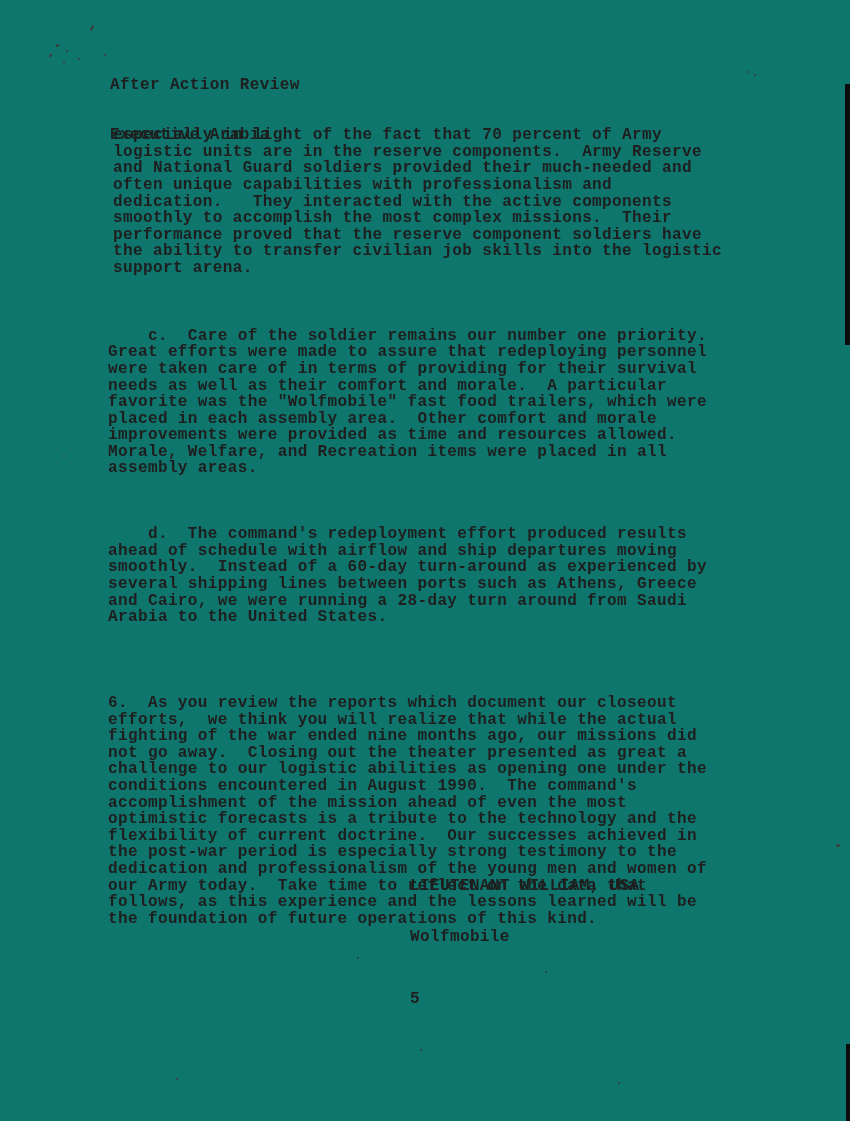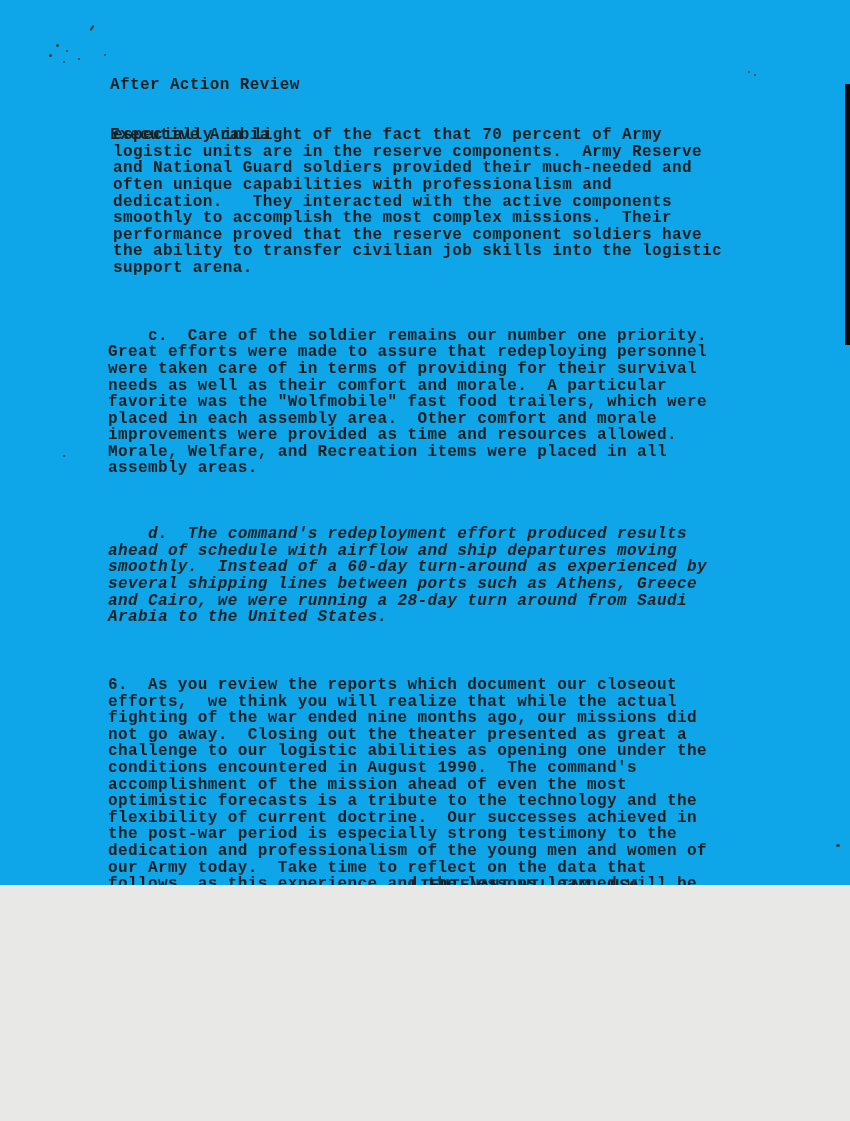--- a/index.html
+++ b/index.html
@@ -3,23 +3,23 @@
 <meta charset="utf-8">
 <style>
   html, body {
     margin: 0;
     padding: 0;
     background: #e8e8e6;
   }
   .page {
     position: relative;
     width: 850px;
-    height: 885px;
+    height: 1121px;
     margin: 0 auto;
-    background: #0ea5e9;
+    background: #0f766e;
     overflow: hidden;
     font-family: "Liberation Mono", "DejaVu Sans Mono", monospace;
     font-weight: 700;
     font-size: 16px;
     letter-spacing: 0.38px;
     line-height: 16.6px;
     color: #1e1e1e;
   }
   .doc-header {
     position: absolute;
@@ -32,21 +32,21 @@
     left: 108px;
     top: 94px;
     white-space: pre;
   }
   .para {
     white-space: pre;
     margin: 0 0 18px 0;
   }
   .para-intro { margin-left: 5px; }
   .para-c { margin-bottom: 16px; }
-  .para-d { margin-bottom: 18px; font-style: italic; }
+  .para-d { margin-bottom: 36px; }
   .para-6 { margin-bottom: 0; }
   .signature-block {
     position: absolute;
     left: 410px;
     top: 844px;
     white-space: pre;
     line-height: 17px;
   }
   .page-number {
     position: absolute;
@@ -148,18 +148,18 @@
 flexibility of current doctrine.  Our successes achieved in
 the post-war period is especially strong testimony to the
 dedication and professionalism of the young men and women of
 our Army today.  Take time to reflect on the data that
 follows, as this experience and the lessons learned will be
 the foundation of future operations of this kind.</p>
   </div>
 
   <div class="signature-block">
     <div>LIEUTENANT WILLIAM, USA</div>
-    <div>Recreation</div>
+    <div>Wolfmobile</div>
   </div>
 
   <div class="page-number">5</div>
 
 </div>
 
 </body></html>

